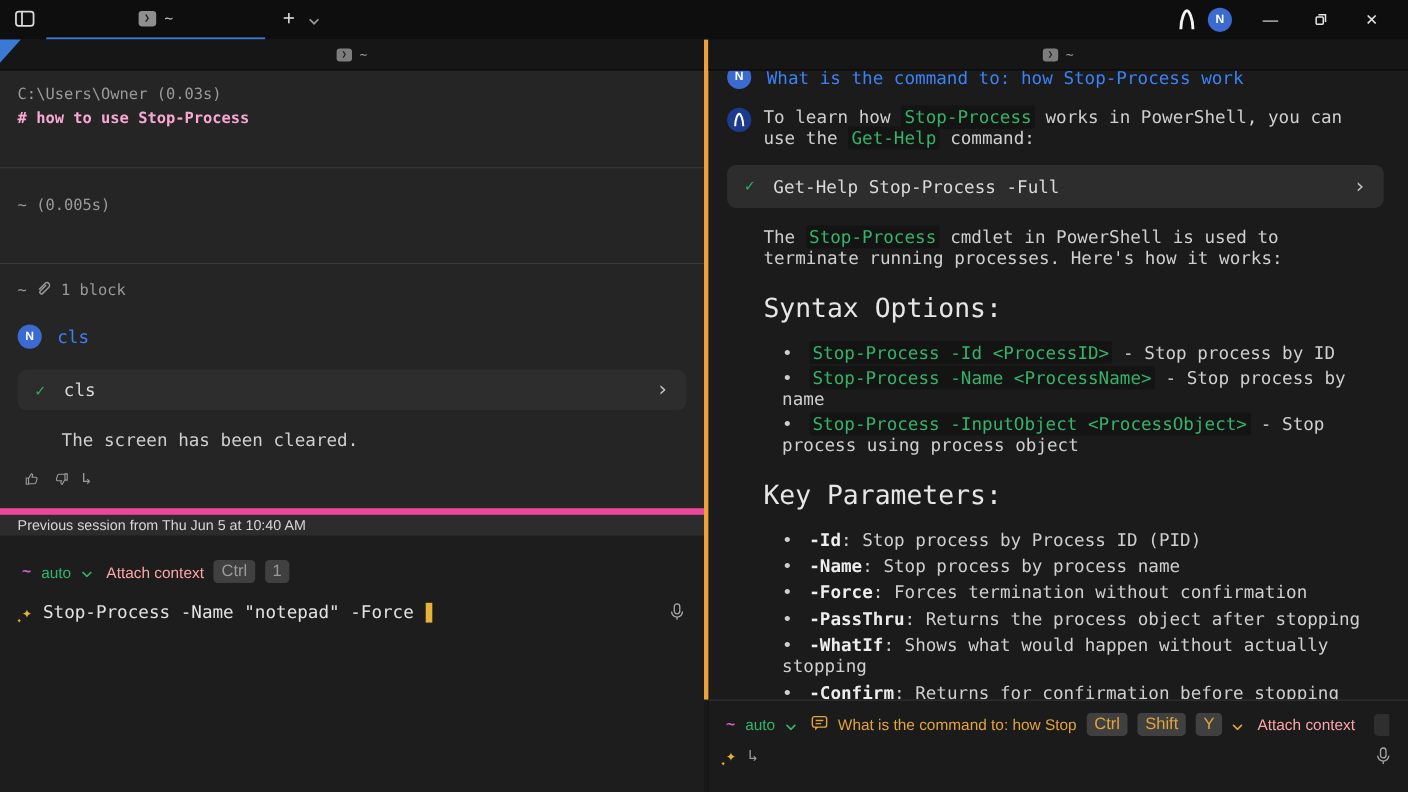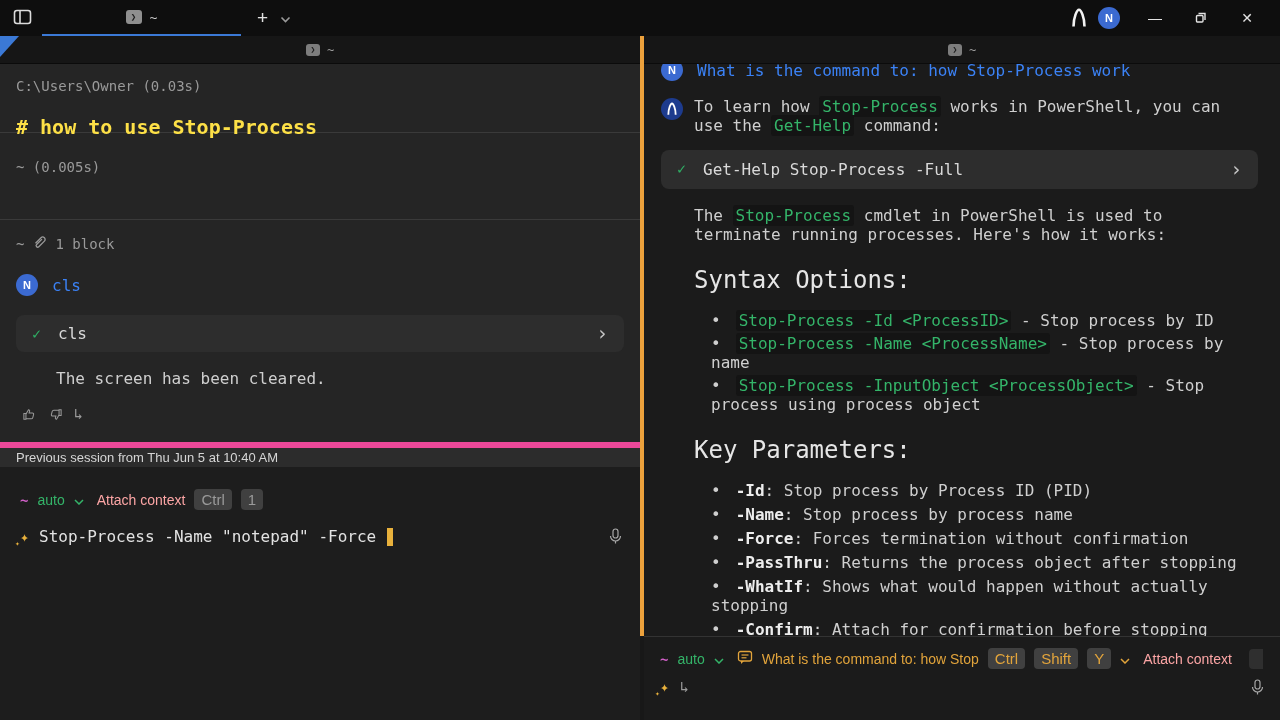--- a/index.html
+++ b/index.html
@@ -40,24 +40,24 @@
   .right-pane { flex:1; background:#1b1b1b; min-width:0; }
 
   .pane-header { height:28px; flex:none; background:#161616; border-bottom:1px solid #0b0b0b;
                  display:flex; align-items:center; justify-content:center; gap:7px;
                  color:#9a9a9a; font-size:12px; position:relative; }
   .corner-triangle { position:absolute; left:0; top:0; width:0; height:0;
                      border-top:21px solid #3b79d6; border-right:19px solid transparent; }
 
   
   .term-block { padding:14px 16px 0; border-bottom:1px solid #3a3a3a; }
-  .term-block.b1 { height:69px; }
+  .term-block.b1 { height:89px; }
   .term-block.b2 { height:87px; padding-top:26px; }
   .block-path { color:#9a9a9a; font-size:14px; }
-  .block-cmd { color:#fde047; font-weight:bold; font-size:20px; margin-top:21px; }
+  .block-cmd { color:#f9a8d4; font-weight:bold; font-size:14px; margin-top:6px; }
 
   .agent-section { height:222px; padding:15px 16px 0; }
   .attach-row { display:flex; align-items:center; gap:9px; color:#9a9a9a; font-size:14px; }
   .msg-row { margin-top:22px; display:flex; align-items:center; gap:14px; }
   .avatar { width:22px; height:22px; flex:none; border-radius:50%; background:#3b6ad1; color:#fff;
             font-size:11px; font-weight:bold; display:flex; align-items:center; justify-content:center;
             font-family:"Liberation Sans",sans-serif; }
   .user-text { font-weight:normal; color:#3b82f6; font-size:16px; }
   .cmd-card { margin-top:19px; height:37px; background:#2d2d2d; border-radius:8px;
               display:flex; align-items:center; padding:0 16px; gap:17px; }
@@ -281,21 +281,21 @@
         <li><span class="seg-code">Stop-Process -InputObject &lt;ProcessObject&gt;</span><span class="seg-text"> - Stop process using process object</span></li>
       </ul>
 
       <h2 class="md-h">Key Parameters:</h2>
       <ul class="md-ul params">
         <li><span class="seg-bold">-Id</span><span class="seg-text">: Stop process by Process ID (PID)</span></li>
         <li><span class="seg-bold">-Name</span><span class="seg-text">: Stop process by process name</span></li>
         <li><span class="seg-bold">-Force</span><span class="seg-text">: Forces termination without confirmation</span></li>
         <li><span class="seg-bold">-PassThru</span><span class="seg-text">: Returns the process object after stopping</span></li>
         <li><span class="seg-bold">-WhatIf</span><span class="seg-text">: Shows what would happen without actually stopping</span></li>
-        <li><span class="seg-bold">-Confirm</span><span class="seg-text">: Attach for confirmation before stopping</span></li>
+        <li><span class="seg-bold">-Confirm</span><span class="seg-text">: Returns for confirmation before stopping</span></li>
       </ul>
     </div>
 
     <div class="right-input">
       <div class="row1">
         <span class="prompt-tilde">~</span>
         <span class="mode-label">auto</span>
         <span>
           <svg width="10" height="6" viewBox="0 0 10 6">
               <polyline points="1,1 5,5 9,1" fill="none" stroke="#34b469" stroke-width="1.5"></polyline>

